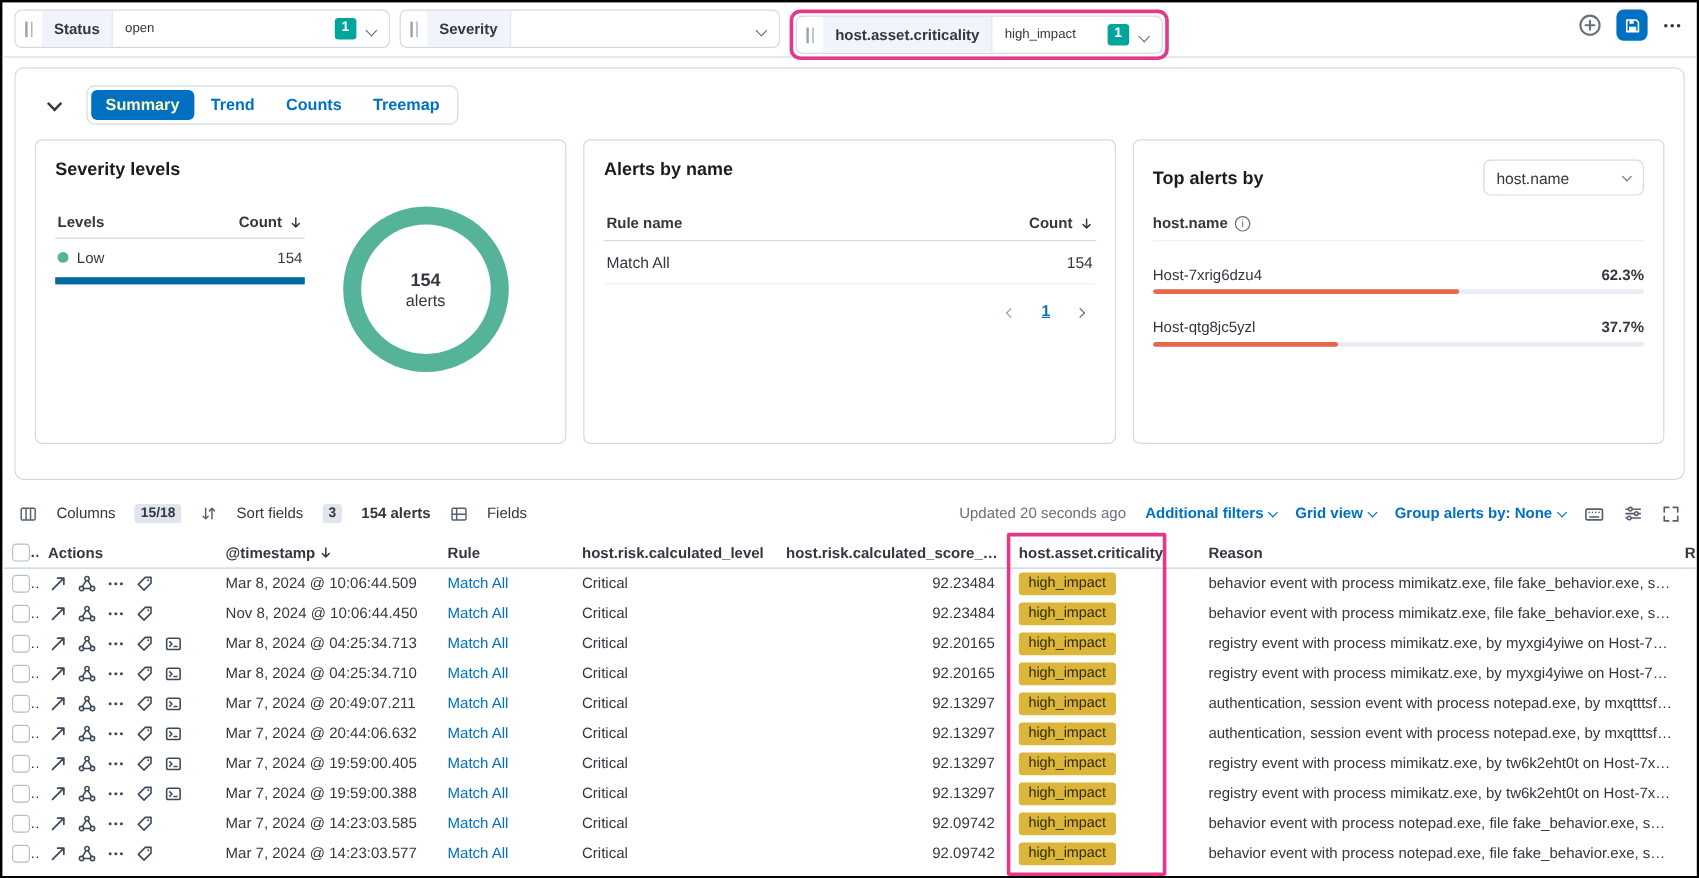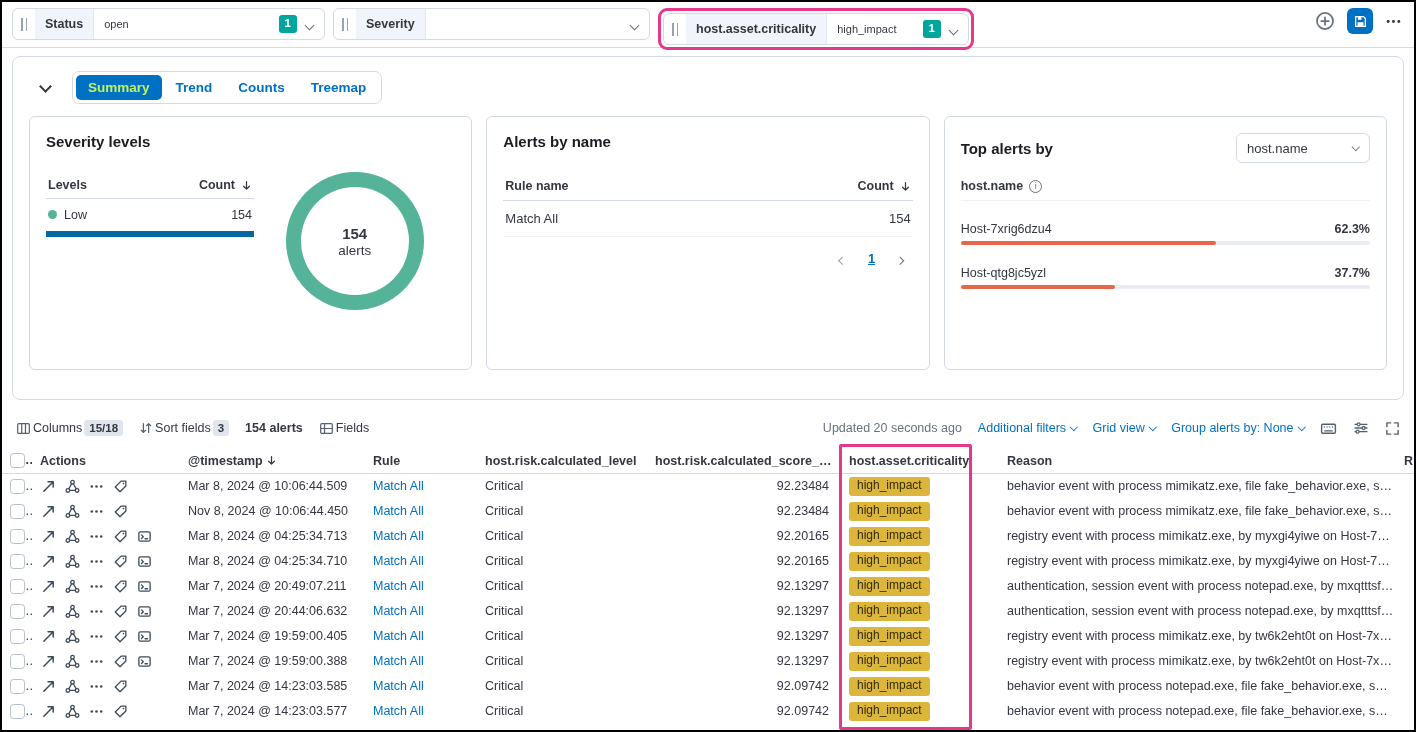--- a/index.html
+++ b/index.html
@@ -31,21 +31,21 @@
   .icon-btn { display:inline-flex; align-items:center; justify-content:center; color:#69707d; cursor:pointer; }
   .save-btn { width:26px; height:26px; border-radius:6px; background:var(--link-blue,#0071c2); display:inline-flex; align-items:center; justify-content:center; cursor:pointer; }
   .top-divider { border-top:1px solid #d3dae6; }
 
   
   .summary-panel { margin:8px 10px 0; border:1px solid #d3dae6; border-radius:8px; height:344px; padding:14px 16px; }
   .tabs-row { display:flex; align-items:center; gap:18px; padding-left:8px; }
   .collapse-btn { cursor:pointer; display:inline-flex; padding:4px; }
   .tab-group { display:flex; align-items:center; gap:2px; border:1px solid #d3dae6; border-radius:7px; padding:3px; }
   .tab { font-size:13.5px; font-weight:700; color:var(--link-blue,#0071c2); padding:5px 12px; border-radius:5px; cursor:pointer; white-space:nowrap; }
-  .tab.active { background:var(--link-blue,#0071c2); color:#bef264; }
+  .tab.active { background:var(--link-blue,#0071c2); color:#fef9c3; }
   .charts-row { display:flex; gap:14px; margin-top:12px; }
   .chart-card { flex:1; border:1px solid #d3dae6; border-radius:6px; height:254px; padding:16px; position:relative; overflow:hidden; }
   .card-title { font-size:15px; font-weight:700; color:#1a1c21; }
 
   .sev-body { display:flex; }
   .mini-table { width:208px; margin-top:22px; font-size:12.5px; }
   .mt-head { display:flex; justify-content:space-between; align-items:center; padding:6px 2px; border-bottom:1px solid #d3dae6; font-weight:600; }
   .mt-row { display:flex; justify-content:space-between; align-items:flex-start; padding:9px 2px; border-bottom:6px solid #0369a1; }
   .dot { width:9px; height:9px; border-radius:50%; background:var(--donut-teal,#54b399); display:inline-block; margin-right:7px; }
   .donut-wrap { flex:1; display:flex; justify-content:center; align-items:flex-start; }
@@ -65,26 +65,26 @@
   .select-box { display:flex; align-items:center; justify-content:space-between; gap:8px; border:1px solid #d3dae6; background:#fff; border-radius:6px; height:30px; padding:0 10px; font-size:13px; width:134px; color:#343741; cursor:pointer; }
   .field-row { display:flex; align-items:center; gap:6px; margin-top:16px; font-size:12.5px; font-weight:700; padding-bottom:7px; border-bottom:1px solid #eef1f6; }
   .bar-row { margin-top:21px; }
   .bar-labels { display:flex; justify-content:space-between; font-size:12.5px; }
   .bar-labels .pct { font-weight:700; }
   .bar-track { height:4px; background:#e9edf3; border-radius:2px; margin-top:5px; }
   .bar-fill { height:4px; background:var(--bar-orange,#e7664c); border-radius:2px; }
 
   
   .alerts-toolbar { display:flex; align-items:center; margin-top:16px; padding:0 14px; font-size:12.5px; height:24px; gap:16px; }
-  .tb-item { display:flex; align-items:center; gap:2px; cursor:pointer; white-space:nowrap; }
+  .tb-item { display:flex; align-items:center; gap:16px; cursor:pointer; white-space:nowrap; }
   .tb-badge { background:#e0e5ee; border-radius:3px; padding:2px 5px; font-size:11.5px; font-weight:700; }
   .tb-count { font-weight:600; }
   .tb-right { margin-left:auto; display:flex; align-items:center; gap:16px; }
   .muted { color:#69707d; white-space:nowrap; }
-  .tb-link { color:var(--link-blue,#0071c2); display:flex; align-items:center; gap:5px; cursor:pointer; white-space:nowrap; }
+  .tb-link { color:var(--link-blue,#0071c2); display:flex; align-items:center; gap:5px; cursor:pointer; white-space:nowrap;font-weight:bold; }
   .tb-ic { color:#55606e; display:inline-flex; cursor:pointer; }
 
   
   table.alerts { width:1412px; border-collapse:collapse; table-layout:fixed; margin-top:8px; }
   .alerts th { font-size:12.5px; font-weight:700; text-align:left; padding:5px 8px; border-bottom:1px solid #d3dae6; white-space:nowrap; overflow:hidden; text-overflow:ellipsis; height:25px; }
   .alerts td { height:25px; padding:0 8px; white-space:nowrap; overflow:hidden; text-overflow:ellipsis; font-size:12.5px; }
   th.h-ts span, th.h-count span { vertical-align:middle; }
   .c-score, td.c-score { text-align:right; padding-right:12px; }
   .actions-flex { display:flex; align-items:center; gap:8px; }
   .act { width:16px; height:16px; color:#3e4a59; display:inline-flex; align-items:center; justify-content:center; cursor:pointer; }

